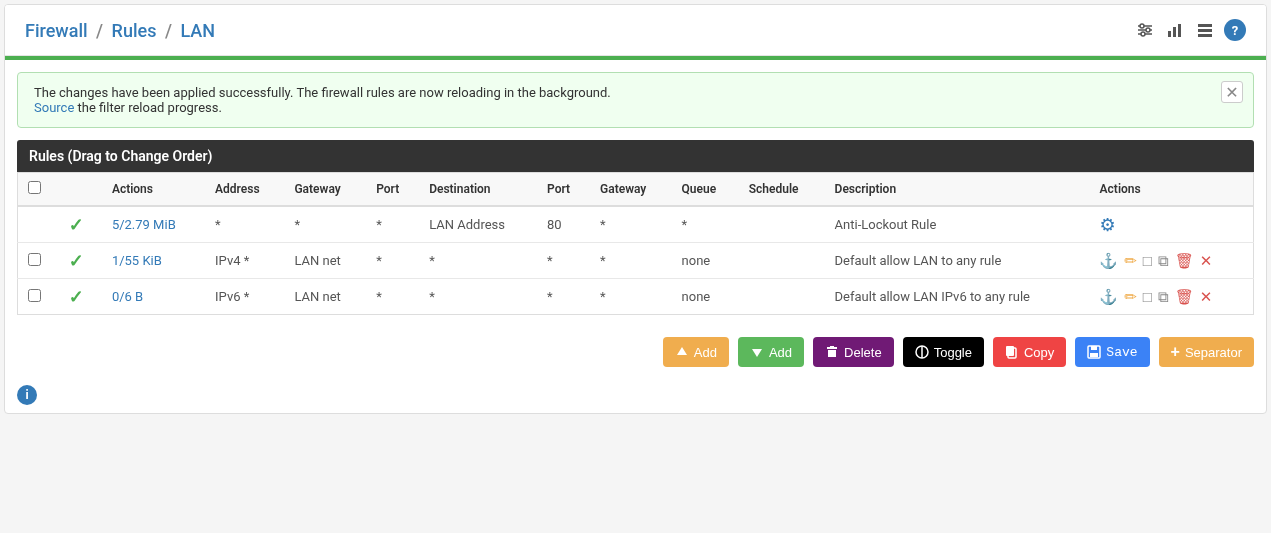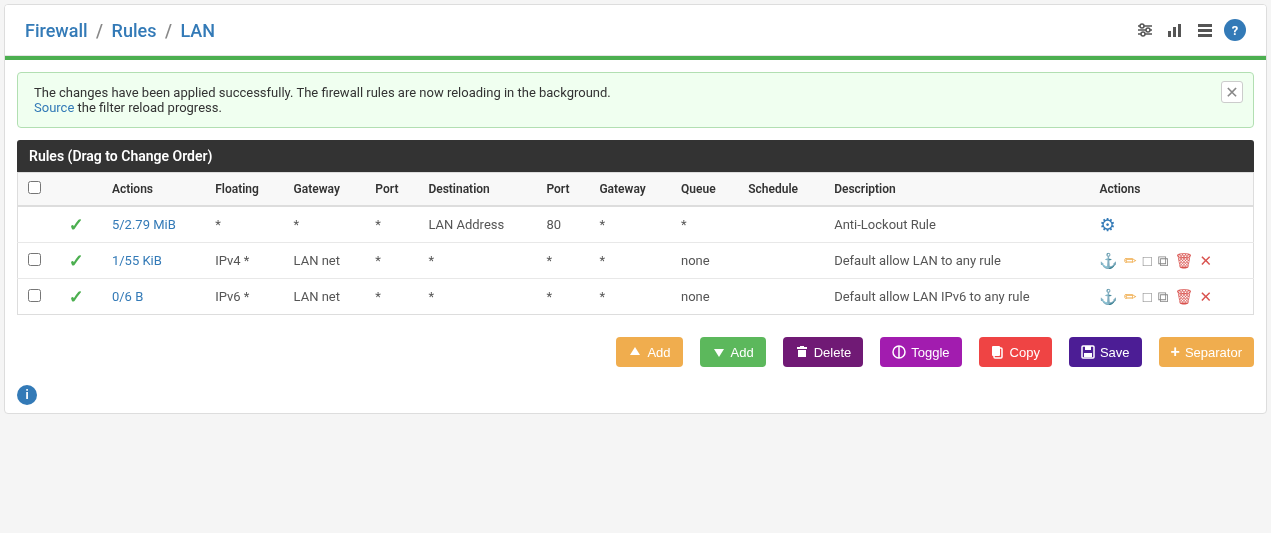--- a/index.html
+++ b/index.html
@@ -42,28 +42,28 @@
     thead th { padding: 8px 10px; text-align: left; font-weight: 600; color: #333; font-size: 12px; white-space: nowrap; }
     tbody tr { border-bottom: 1px solid #e8e8e8; }
     tbody tr:last-child { border-bottom: none; }
     tbody td { padding: 7px 10px; vertical-align: middle; font-size: 13px; color: #555; white-space: nowrap; }
 
     .check-green { color: #4caf50; font-size: 18px; font-weight: bold; }
     .states-link { color: #337ab7; text-decoration: none; }
     input[type="checkbox"] { cursor: pointer; }
 
     
-    .action-bar { display: flex; justify-content: flex-end; gap: 17px; padding: 10px 12px; }
+    .action-bar { display: flex; justify-content: flex-end; gap: 9px; padding: 10px 12px; }
     .btn { padding: 6px 12px; border: none; border-radius: 4px; cursor: pointer; font-size: 13px; font-weight: 500; color: #fff; display: flex; align-items: center; gap: 5px; white-space: nowrap; }
     .btn-add-up { background: #f0ad4e; }
     .btn-add-down { background: #5cb85c; }
     .btn-delete { background: #701a75; }
-    .btn-toggle { background: #a21caf; }
+    .btn-toggle { background: #000000; }
     .btn-copy { background: #ef4444; }
-    .btn-save { background: #4c1d95; }
+    .btn-save { background: #3b82f6; font-family: Liberation Mono, monospace; }
     .btn-separator { background: #f0ad4e; }
 
     
     .row-actions { display: flex; gap: 6px; align-items: center; }
     .row-icon { font-size: 15px; cursor: pointer; }
     .row-icon.blue { color: #337ab7; }
     .row-icon.orange { color: #f0ad4e; }
     .row-icon.red { color: #d9534f; }
     .row-icon.gray { color: #888; }
 
@@ -126,21 +126,21 @@
 
 
     <div class="table-section">
       <div class="table-header">Rules (Drag to Change Order)</div>
       <table>
         <thead>
           <tr>
             <th><input type="checkbox" style=""></th>
             <th></th>
             <th>Actions</th>
-            <th>Floating</th>
+            <th>Address</th>
             <th>Gateway</th>
             <th>Port</th>
             <th>Destination</th>
             <th>Port</th>
             <th>Gateway</th>
             <th>Queue</th>
             <th>Schedule</th>
             <th>Description</th>
             <th>Actions</th>
           </tr>

